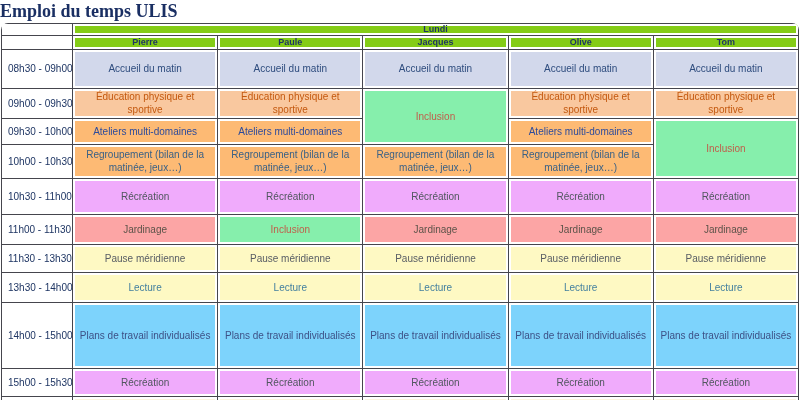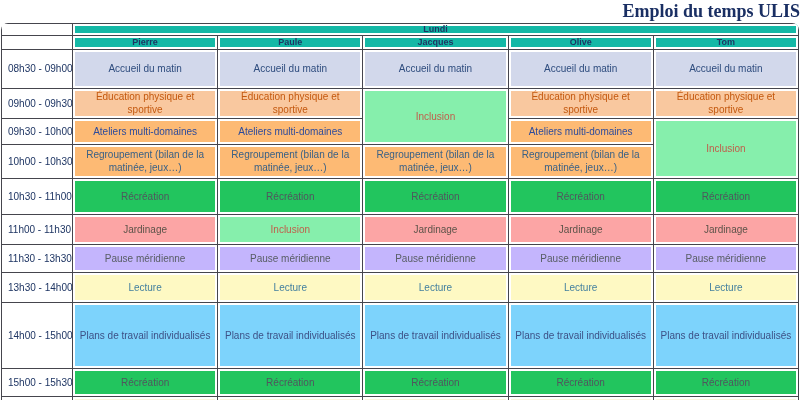--- a/index.html
+++ b/index.html
@@ -3,21 +3,21 @@
 <meta charset="utf-8">
 <style>
   html, body {
     margin: 0; padding: 0;
     width: 800px; height: 400px;
     overflow: hidden;
     background: #ffffff;
     font-family: "Liberation Sans", sans-serif;
   }
   .page-title {
-    text-align: right;
+    text-align: left;
     font-family: "Liberation Serif", serif;
     font-weight: bold;
     font-size: 18px;
     line-height: 20px;
     color: #1a2f63;
     margin: 1px 0 2px 0;
   }
   .table-wrap {
     margin: 0 1px;
     border-radius: 7px 7px 0 0;
@@ -33,42 +33,42 @@
     box-shadow: inset 0 0 0 2px #ffffff;
     text-align: center;
     vertical-align: middle;
     padding: 1px 6px;
     font-size: 10px;
     line-height: 1.25;
     overflow: hidden;
     font-weight: normal;
   }
   .hdr {
-    background: #14b8a6;
+    background: #84cc16;
     color: #1e3563;
     font-weight: bold !important;
     font-size: 9px !important;
     padding: 0 2px !important;
   }
   .corner { background: #ffffff; }
   .time {
     background: #ffffff;
     color: #1e3563;
     font-weight: normal;
     font-size: 10px !important;
     white-space: nowrap;
   }
   .c-accueil   { background: #d2d8eb; color: #2e4c7e; }
   .c-eps       { background: #f9c89f; color: #c4590f; }
   .c-ateliers  { background: #fdba74; color: #2d4b9b; }
   .c-regroup   { background: #fdba74; color: #3a6186; }
-  .c-recre     { background: #22c55e; color: #50565e; }
+  .c-recre     { background: #f0abfc; color: #50565e; }
   .c-jardinage { background: #fca5a5; color: #5c5349; }
   .c-inclusion { background: #86efac; color: #c05e4b; }
-  .c-pause     { background: #c4b5fd; color: #585d64; }
+  .c-pause     { background: #fef9c3; color: #585d64; }
   .c-lecture   { background: #fef9c3; color: #44809f; margin-left: 16px; }
   .c-plans     { background: #7dd3fc; color: #3d5186; }
   .c-next {
     background: #faf4de;
     box-shadow: inset 0 2px 0 #ffffff, inset 0 3px 0 #c3b04a;
   }
   .c-next-time { background: #ffffff; }
 </style>
 </head>
 <body>

